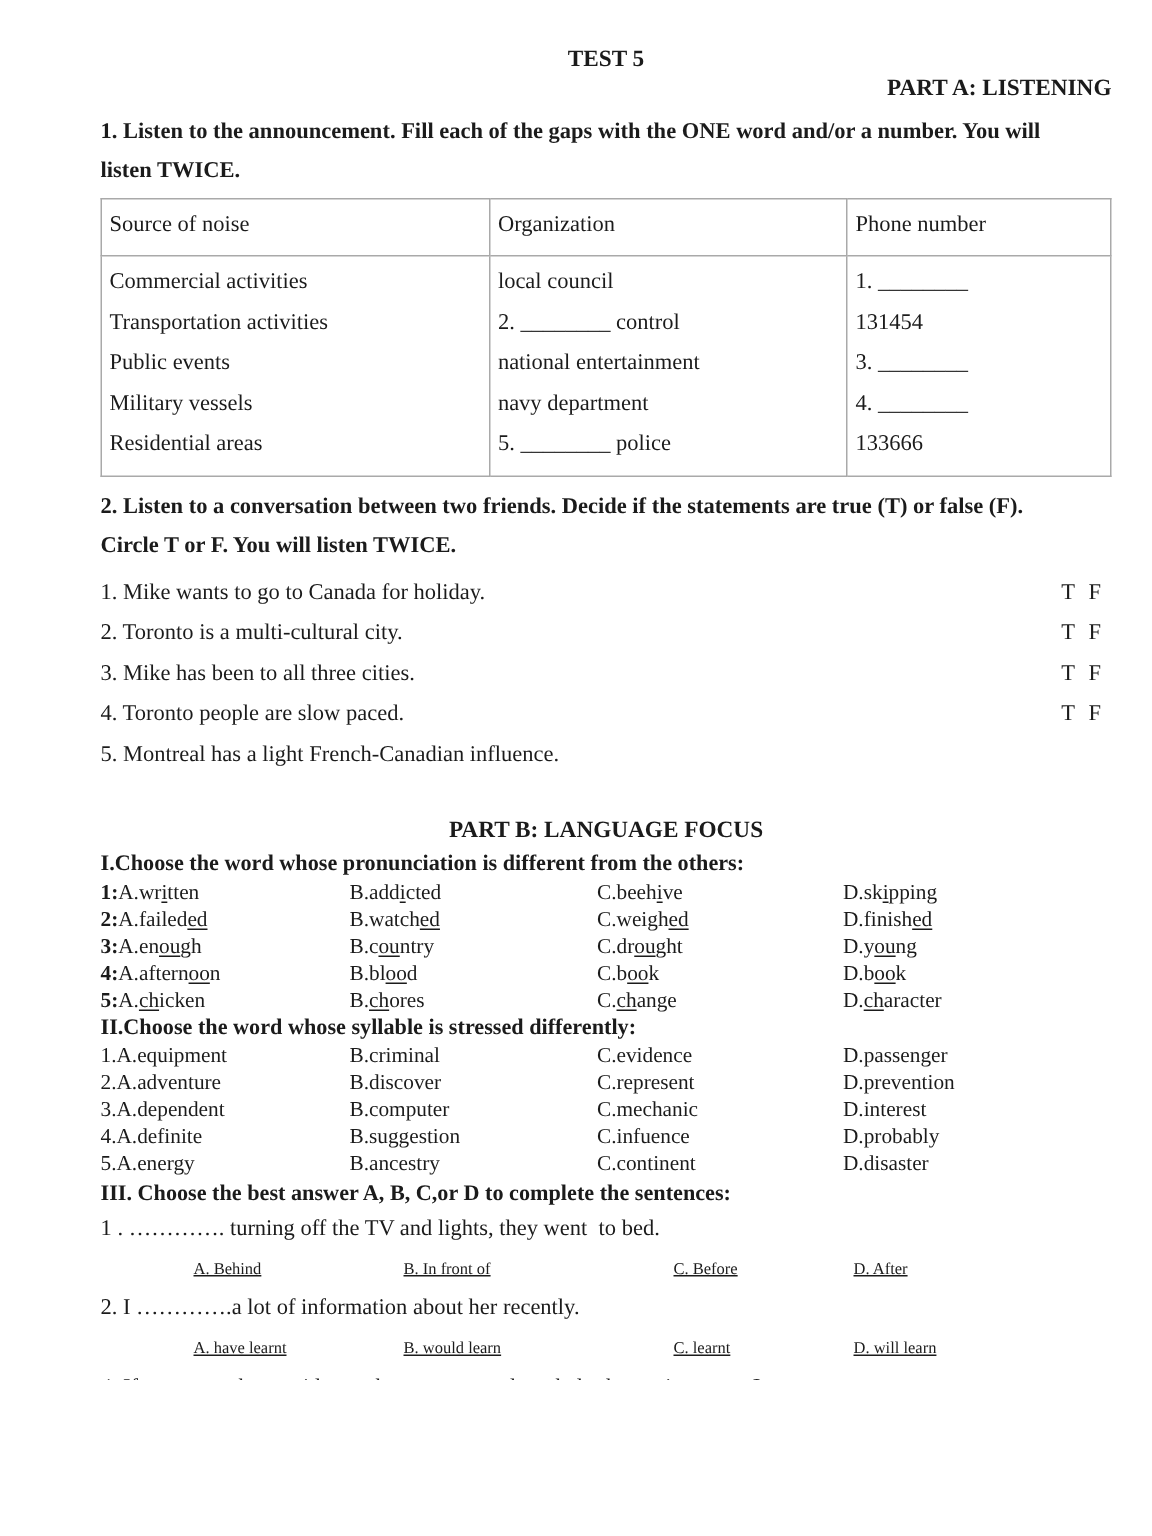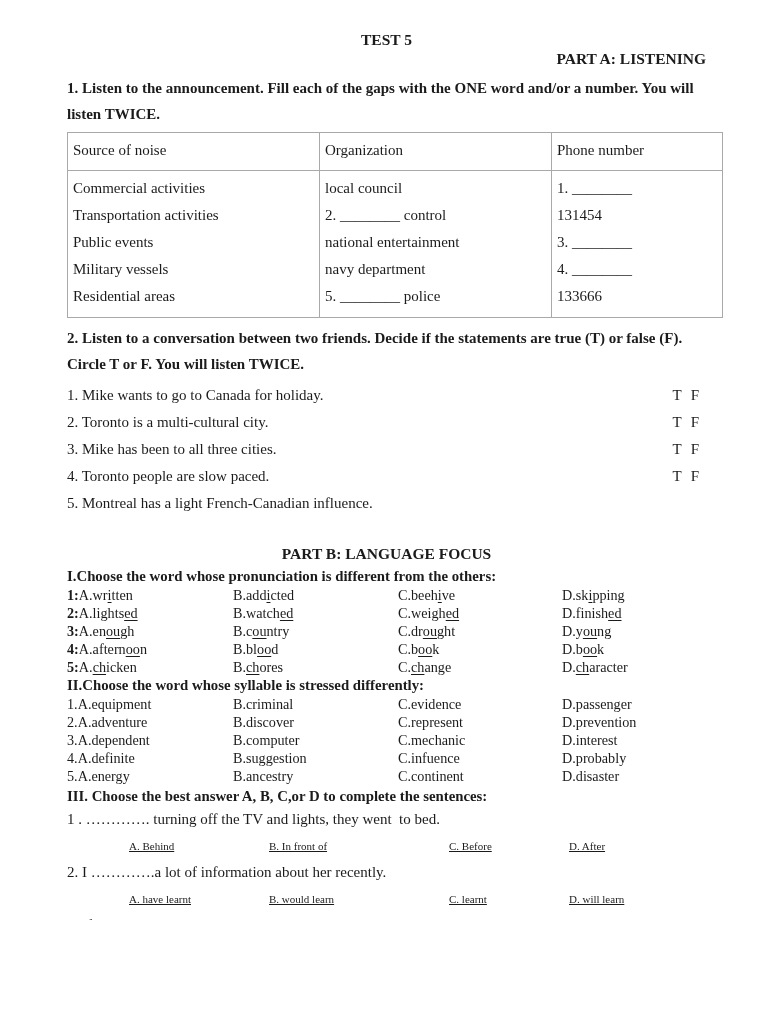--- a/index.html
+++ b/index.html
@@ -1,20 +1,20 @@
 <!DOCTYPE html>
 <html><head>
 <meta charset="utf-8">
 <style>
   html, body { margin: 0; padding: 0; background: #ffffff; }
   .page {
     position: relative;
     width: 768px; height: 920px;
     box-sizing: border-box;
-    padding: 30px 62px 0 67px;
+    padding: 30px 27px 0 67px;
     background: #ffffff;
     color: #1b1b1b;
     font-family: "Liberation Serif", "DejaVu Serif", serif;
     font-size: 15px;
   }
   .title { text-align: center; font-weight: bold; font-size: 15.5px; line-height: 19px; margin: 0; }
   .part-heading { font-weight: bold; font-size: 15.5px; line-height: 20px; margin: 0; text-align: right; }
   .instruction { font-weight: bold; line-height: 26px; margin: 6px 0 5px; }
   .instruction .iline { display: block; }
 
@@ -131,21 +131,21 @@
 
   <p class="sec-heading">I.Choose the word whose pronunciation is different from the others:</p>
 
   <div class="opt-row">
     <span><b>1:</b><span>A.wr</span><u>i</u><span>tten</span></span>
     <span><span>B.add</span><u>i</u><span>cted</span></span>
     <span><span>C.beeh</span><u>i</u><span>ve</span></span>
     <span><span>D.sk</span><u>i</u><span>pping</span></span>
   </div>
   <div class="opt-row">
-    <span><b>2:</b><span>A.lights</span><u>ed</u><span></span></span>
+    <span><b>2:</b><span>A.failed</span><u>ed</u><span></span></span>
     <span><span>B.watch</span><u>ed</u><span></span></span>
     <span><span>C.weigh</span><u>ed</u><span></span></span>
     <span><span>D.finish</span><u>ed</u><span></span></span>
   </div>
   <div class="opt-row">
     <span><b>3:</b><span>A.en</span><u>ou</u><span>gh</span></span>
     <span><span>B.c</span><u>ou</u><span>ntry</span></span>
     <span><span>C.dr</span><u>ou</u><span>ght</span></span>
     <span><span>D.y</span><u>ou</u><span>ng</span></span>
   </div>

